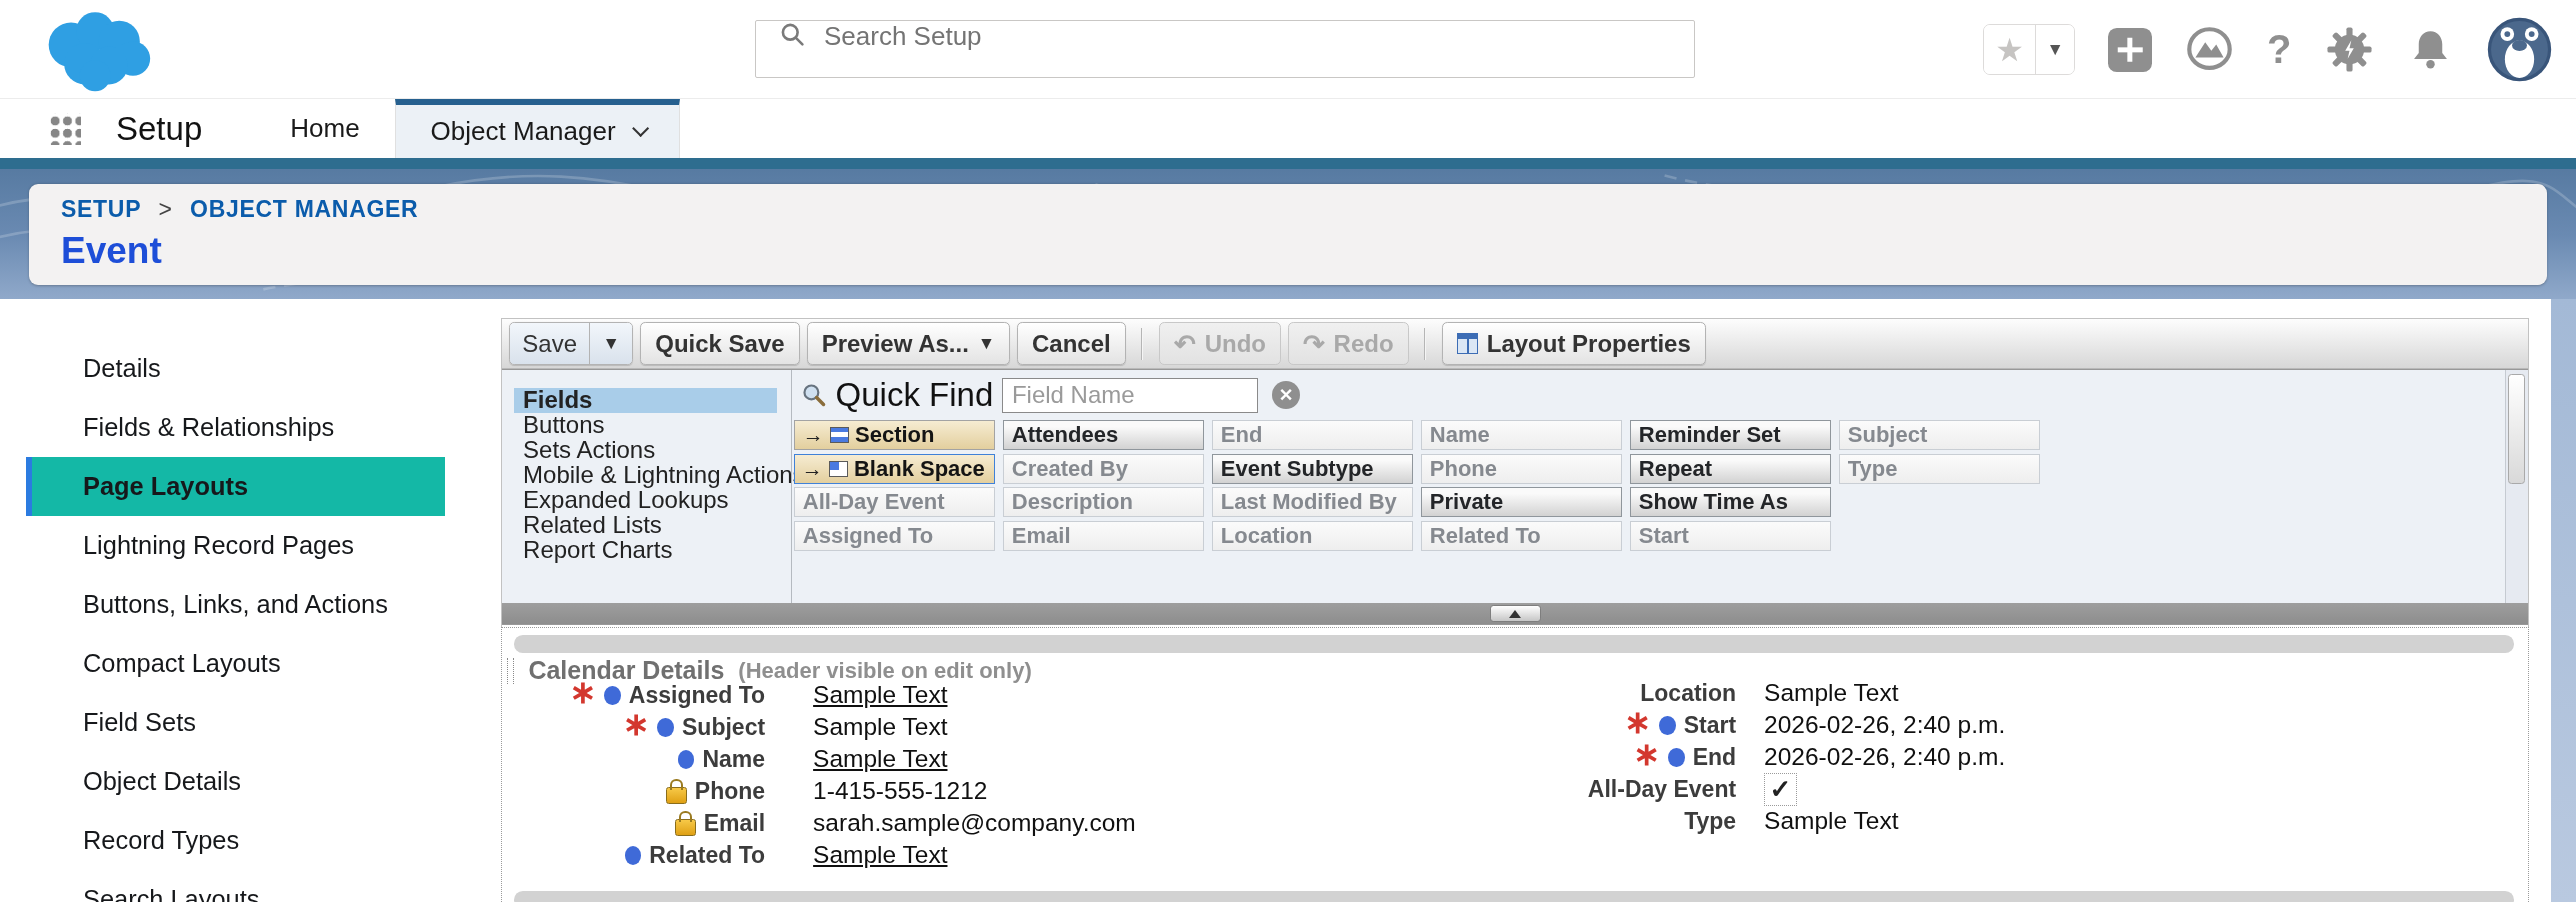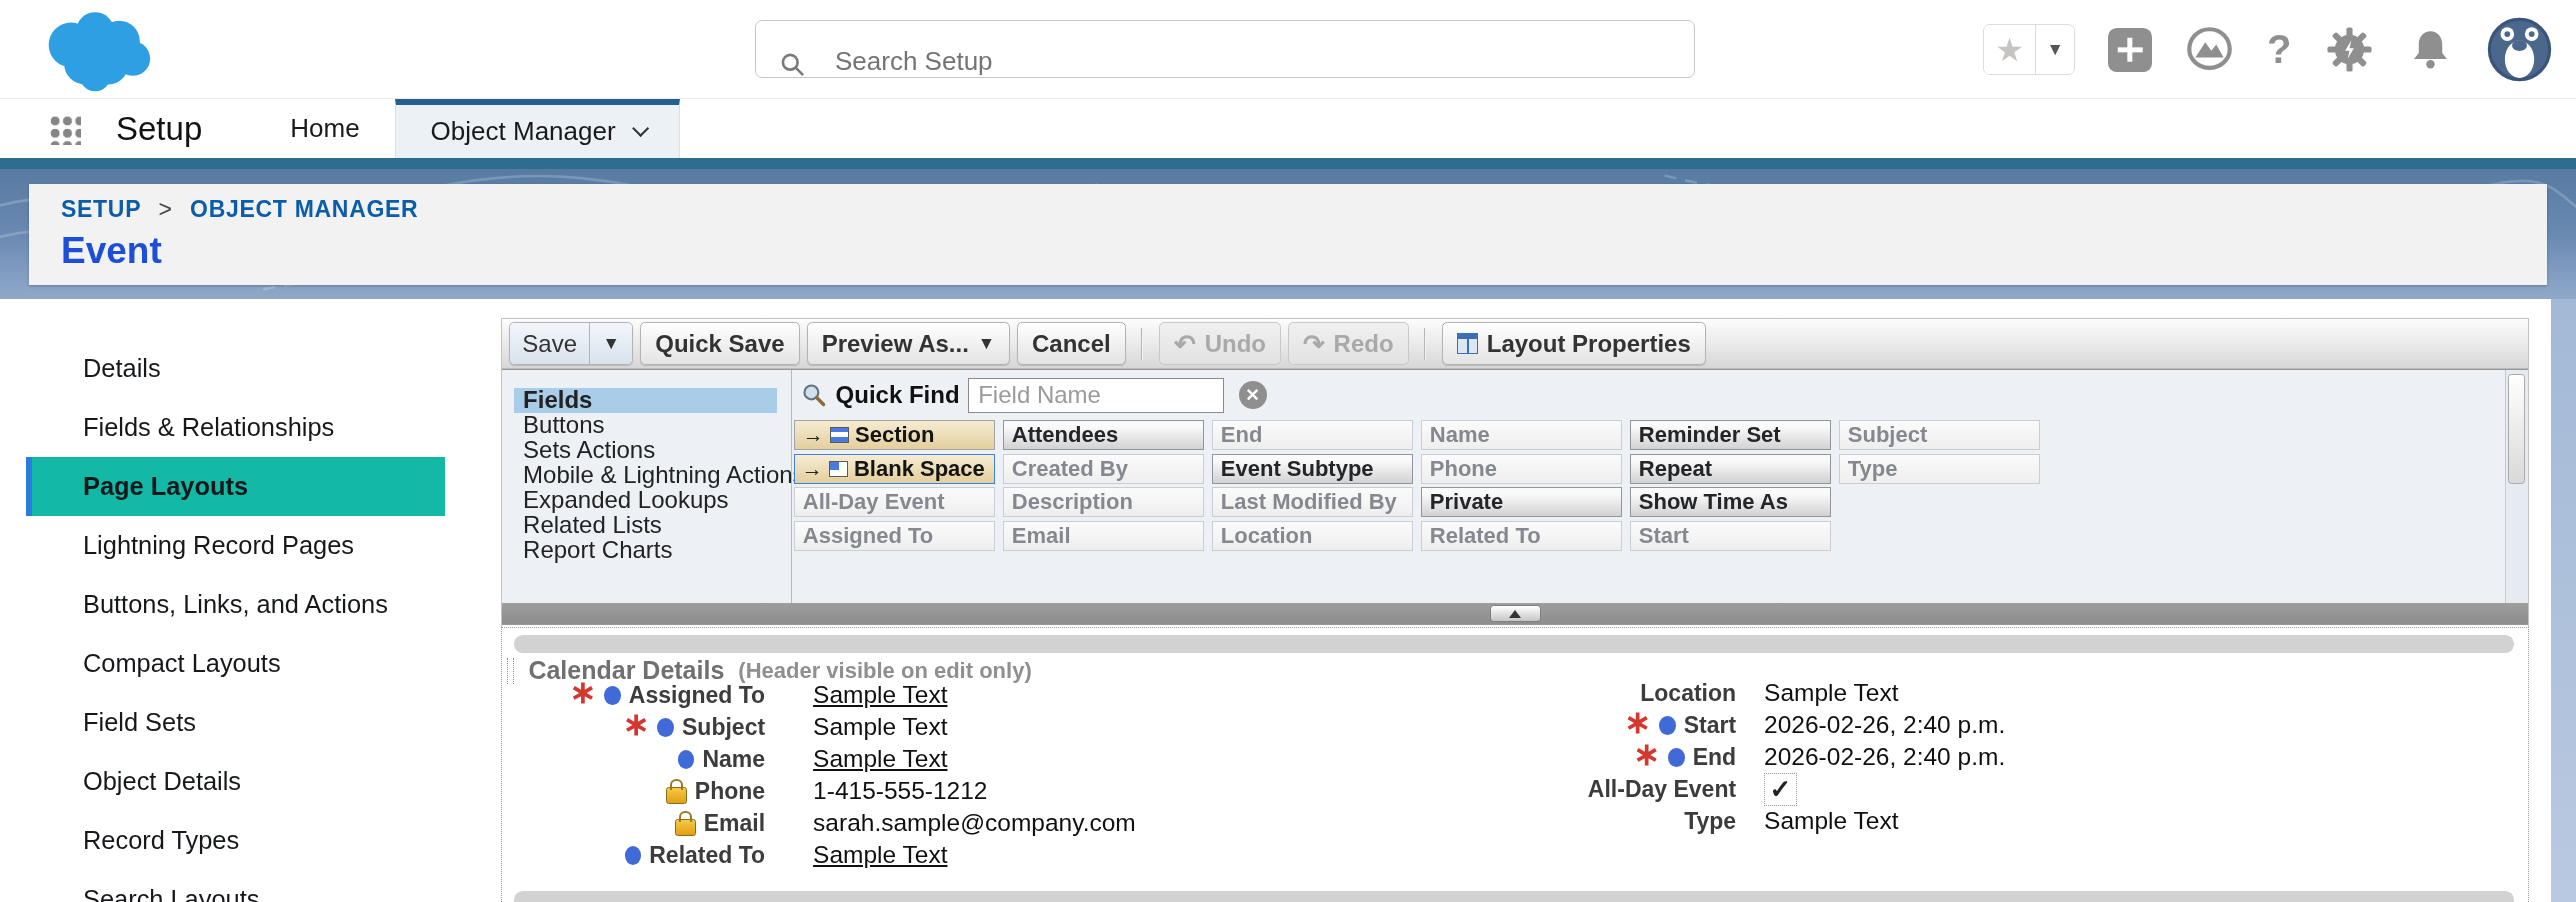--- a/index.html
+++ b/index.html
@@ -2,21 +2,21 @@
 <html style="font-size:14px"><head>
 <meta charset="utf-8">
 <style>
   * { margin:0; padding:0; box-sizing:border-box; }
   html,body { width:2576px; height:902px; overflow:hidden; background:#fff;
     font-family:"Liberation Sans", sans-serif; }
 
   
   .top-header { position:absolute; left:0; top:0; width:2576px; height:99px; background:#fff; border-bottom:0.9px solid #ececec; }
   .cloud-logo { position:absolute; left:32px; top:7px; width:140px; height:86px; }
-  .gsearch { position:absolute; left:755px; top:20px; width:940px; height:58px; border:0.9px solid #c9c7c5; border-radius:7px; background:#fff; display:flex; align-items:flex-end; padding-left:23px; gap:30px; }
+  .gsearch { position:absolute; left:755px; top:20px; width:940px; height:58px; border:0.9px solid #c9c7c5; border-radius:2px; background:#fff; display:flex; align-items:flex-start; padding-left:23px; gap:19px; }
   .gsearch input { border:none; outline:none; font-size:26px; color:#444; width:754px; font-family:"Liberation Sans",sans-serif; background:transparent; }
   .gsearch input::placeholder { color:#747474; }
   .hdr-icons { position:absolute; right:24.5px; top:0; height:99px; display:flex; align-items:center; gap:33px; }
   .fav-group { display:flex; height:51px; border:0.9px solid #dddbda; border-radius:7px; overflow:hidden; }
   .fav-star { width:51px; display:flex; align-items:center; justify-content:center; font-size:32px; color:#c6c4c2; background:#fff; }
   .fav-caret { width:39px; display:flex; align-items:center; justify-content:center; font-size:17.5px; color:#555; background:#fff; border-left:0.9px solid #dddbda; }
   .plus-btn { width:44px; height:44px; border-radius:8.8px; background:#8f8f8f; position:relative; }
   .plus-btn::before, .plus-btn::after { content:""; position:absolute; background:#fff; left:50%; top:50%; transform:translate(-50%,-50%); }
   .plus-btn::before { width:24.5px; height:5.3px; }
   .plus-btn::after { width:5.3px; height:24.5px; }
@@ -31,21 +31,21 @@
   .nav-tab { display:flex; align-items:center; padding:0 35px; font-size:26px; color:#1a1a1a; cursor:pointer; }
   .nav-tab.first { margin-left:53px; }
   .nav-tab.active { background:#ecf1f6; border-left:0.9px solid #e0e0e0; border-right:0.9px solid #e0e0e0; border-top:6.1px solid #26608f; gap:16px; }
   .chev-down { width:12.3px; height:12.3px; border-right:2.6px solid #333; border-bottom:2.6px solid #333; transform:rotate(45deg) translateY(-3.5px); }
 
   
   .banner { position:absolute; left:0; top:158px; width:2576px; height:141px;
     background:linear-gradient(180deg,#54789f 0%, #6a8ab2 55%, #90a9ca 100%); overflow:hidden; }
   .banner-strip { position:absolute; left:0; top:0; width:2576px; height:11.4px; background:#2e6d8f; }
   .banner svg.swirls { position:absolute; left:0; top:0; }
-  .header-card { position:absolute; left:29px; top:26px; width:2518px; height:101px; background:#f3f2f2; border-radius:0; box-shadow:0 0.9px 2.6px rgba(0,0,0,.25); padding:12.3px 0 0 32px; }
+  .header-card { position:absolute; left:29px; top:26px; width:2518px; height:101px; background:#f3f2f2; border-radius:9px; box-shadow:0 0.9px 2.6px rgba(0,0,0,.25); padding:12.3px 0 0 32px; }
   .breadcrumb { font-size:23px; font-weight:600; letter-spacing:0.7px; }
   .breadcrumb a { color:#0b5cab; text-decoration:none; cursor:pointer; }
   .bc-sep { color:#444; margin:0 10.5px; font-weight:400; }
   .page-title { margin-top:7px; font-size:37px; font-weight:bold; color:#1d4ed8; }
 
   
   .right-strip { position:absolute; left:2551px; top:299px; width:24.5px; height:604px;
     background:linear-gradient(180deg,#a3b9d6,#b9c9e0); }
 
   
@@ -69,21 +69,21 @@
     linear-gradient(90deg, transparent 0 8.8px, #3d6db5 8.8px 10.5px, transparent 10.5px);
     background-color:#dbe7f5; }
 
   
   .palette { position:relative; height:256px; border:0.9px solid #989898; border-left:none; border-right:none; background:#edf1f6; display:flex; }
   .pal-cats { width:290px; border-right:0.9px solid #b5bac0; padding:17.5px 0 0 12.3px; }
   .cat { height:25px; font-size:24px; color:#222; display:flex; align-items:center; padding-left:8.8px; margin-right:14px; cursor:pointer; white-space:nowrap; }
   .cat.sel { background:#a9cde9; font-weight:bold; }
   .pal-right { flex:1; position:relative; padding:0 26px 0 1.8px; }
   .qf-row { height:42px; display:flex; align-items:center; gap:8.8px; padding:8.8px 0 0 7px; }
-  .qf-label { font-size:24px; font-weight:bold; color:#111; }
+  .qf-label { font-size:33px; font-weight:normal; color:#111; }
   .qf-row input { width:256px; height:35px; border:0.9px solid #8a8a8a; font-size:24px; padding:0 8.8px; color:#333; background:#fff; font-family:"Liberation Sans",sans-serif; }
   .qf-row input::placeholder { color:#9a9a9a; }
   .qf-clear { width:28px; height:28px; border-radius:50%; background:#8f8f8f; color:#fff; font-size:17.5px; font-weight:bold; display:flex; align-items:center; justify-content:center; margin-left:5.3px; cursor:pointer; }
   .grid { margin-top:8px; margin-left:0; display:grid; grid-template-columns:repeat(6,201px); grid-auto-rows:30px; column-gap:8px; row-gap:3.5px; }
   .pi { border:0.9px solid #c9ced4; background:linear-gradient(180deg,#fbfbfb,#eeeeee); font-size:22px; font-weight:bold; color:#85898f; display:flex; align-items:center; padding-left:8px; gap:6.1px; white-space:nowrap; overflow:hidden; cursor:grab; }
   .pi.available { border:0.9px solid #8f969c; background:linear-gradient(180deg,#fafafa 20%,#d2d2d2); color:#232528; }
   .pi.special { border:0.9px solid #a3a3a3; background:linear-gradient(180deg,#f6ecd2,#e3cf9e); color:#141414; }
   .pi.special.selected { border:1.8px solid #3f81d8; padding-left:7px; }
   .pi .arrow { font-size:21px; color:#222; font-weight:bold; }
   .ic-section { width:19px; height:16px; border:0.9px solid #5a5a5a;

